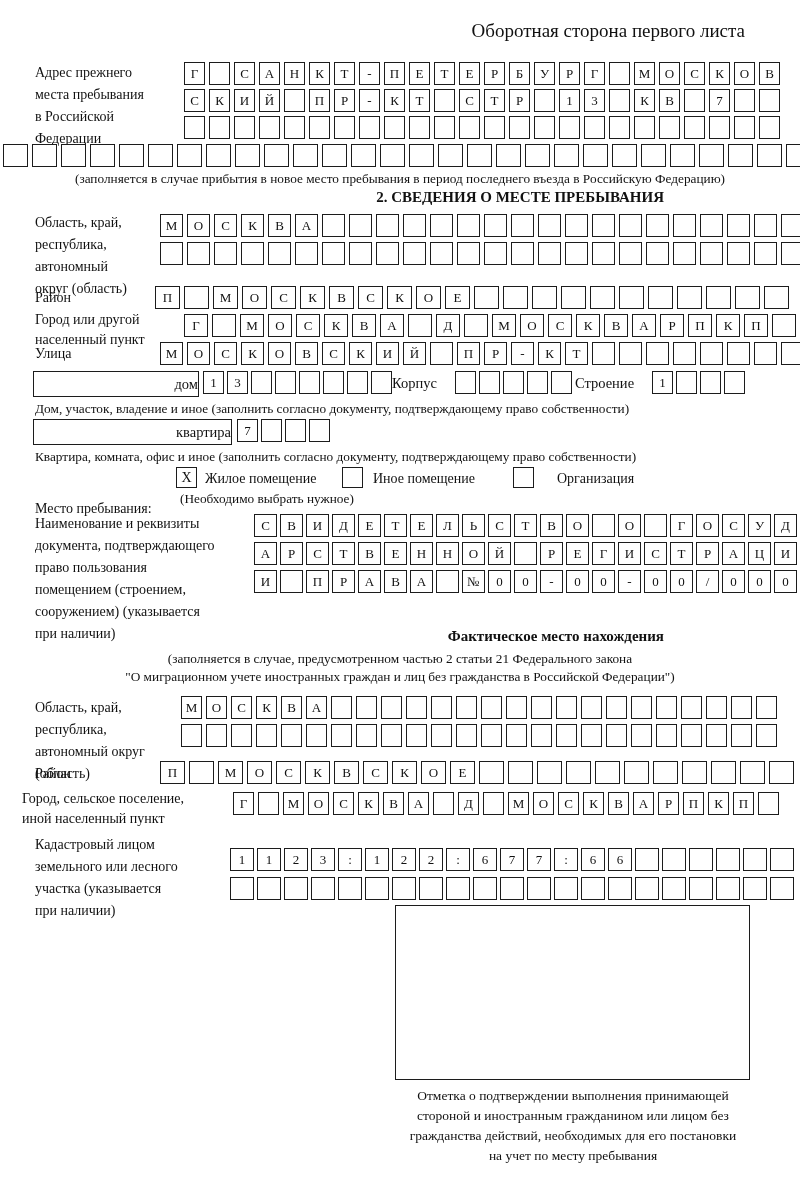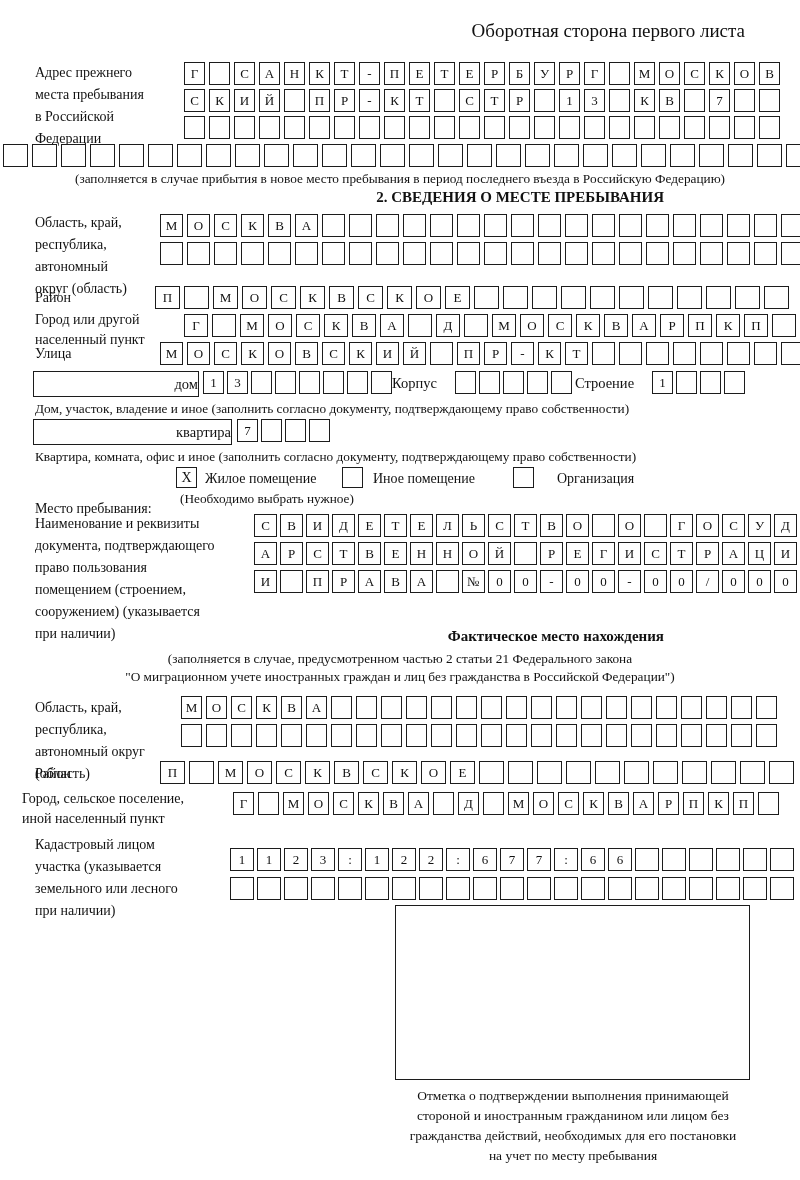--- a/index.html
+++ b/index.html
@@ -531,22 +531,22 @@
       <span class="cell">А</span>
       <span class="cell">Р</span>
       <span class="cell">П</span>
       <span class="cell">К</span>
       <span class="cell">П</span>
       <span class="cell"></span>
     </div>
 
   <div class="lbl" style="left:35px;top:834px;width:180px;">
       <div>Кадастровый лицом</div>
+      <div>земельного или лесного</div>
       <div>участка (указывается</div>
-      <div>земельного или лесного</div>
       <div>при наличии)</div>
     </div>
   <div class="boxrow cw22 g3" style="left:230px;top:848px;">
       <span class="cell">1</span>
       <span class="cell">1</span>
       <span class="cell">2</span>
       <span class="cell">3</span>
       <span class="cell">:</span>
       <span class="cell">1</span>
       <span class="cell">2</span>

